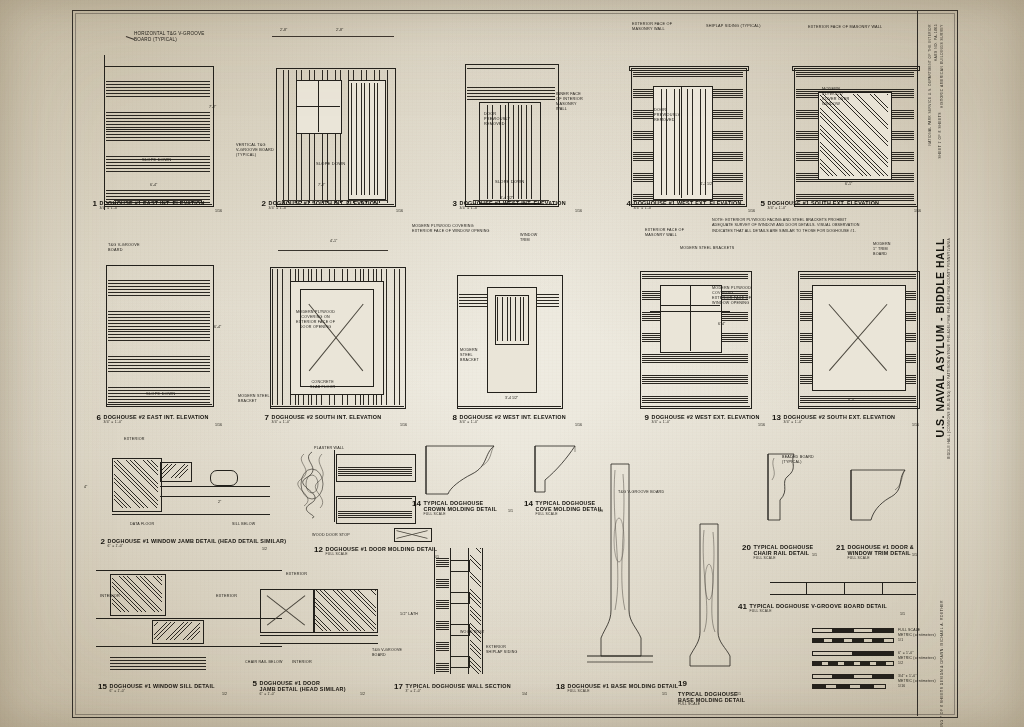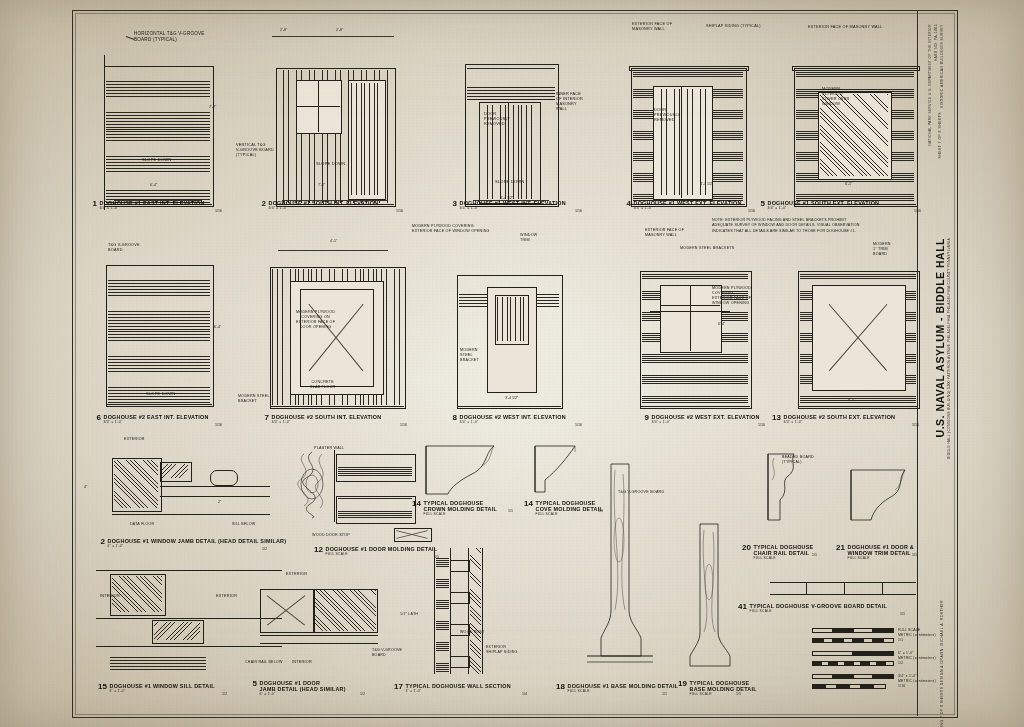--- a/index.html
+++ b/index.html
@@ -577,21 +577,21 @@
   <div class="dtxt" style="left:662px;top:692px;">1/1</div>
 
   <div class="blk" style="left:680px;top:520px;width:60px;height:150px;">
     <svg width="60" height="150" viewBox="0 0 60 150">
       <path d="M20 4 L38 4 L38 112 C38 122, 46 128, 50 136 L50 146 L10 146 L10 136 C14 128, 20 122, 20 112 Z" stroke="#23211c" stroke-width=".8" fill="none"></path>
       <path d="M24 10 C20 50, 32 90, 24 112" stroke="#3a362f" stroke-width=".45" fill="none"></path>
       <path d="M33 12 C37 52, 27 92, 35 112" stroke="#3a362f" stroke-width=".45" fill="none"></path>
       <ellipse cx="29" cy="62" rx="4" ry="18" stroke="#3a362f" stroke-width=".4" fill="none"></ellipse>
     </svg>
   </div>
-  <div class="cap" style="left:678px;top:680px;">
+  <div class="cap" style="left:678px;top:680px;flex-direction:column;">
     <div class="num">19</div>
     <div class="txt">
       <div class="t1">TYPICAL DOGHOUSE
 BASE MOLDING DETAIL</div>
       <div class="t2">FULL SCALE</div>
     </div>
   </div>
   <div class="dtxt" style="left:736px;top:692px;">1/1</div>
 
   <div class="scalebar" style="left:812px;top:628px;width:130px;">

